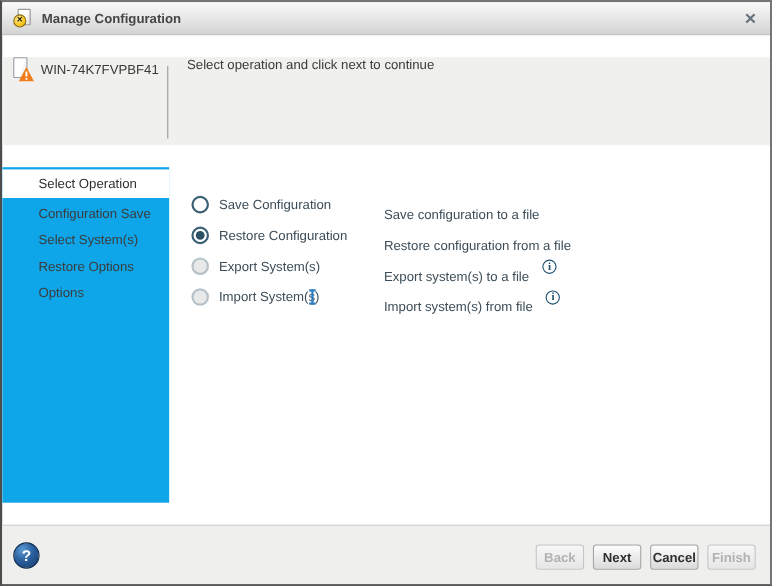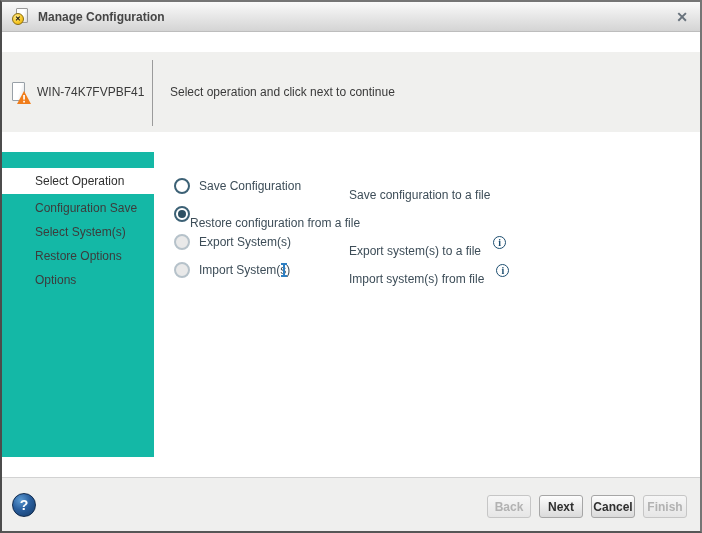--- a/index.html
+++ b/index.html
@@ -44,21 +44,21 @@
   }
   .window-title { font-size: 12px; font-weight: bold; color: #454545; }
   .close-x {
     margin-left: auto; color: #68727c; font-size: 14px; font-weight: bold;
     cursor: default; line-height: 1;
   }
   
   .header {
     height: 80px; flex: 0 0 80px;
     background: #f0f0ee;
-    display: flex; align-items: center;
+    display: flex; align-items: flex-start;
     position: relative;
   }
   .host-section {
     width: 150px; flex: 0 0 150px;
     display: flex; align-items: center;
     padding-left: 10px;
   }
   .host-icon { width: 18px; height: 21px; position: relative; margin-right: 7px; flex: 0 0 18px; }
   .host-icon .doc {
     position: absolute; left: 0; top: 0; width: 13px; height: 19px;
@@ -73,22 +73,22 @@
     width: 1px; background: #9b9b9b;
   }
   .instruction {
     flex: 1; display: flex; align-items: center;
     padding-left: 18px; font-size: 12px; color: #3a3a3a;
   }
   
   .body { flex: 1; display: flex; min-height: 0; }
   .sidebar {
     width: 152px; flex: 0 0 152px;
-    background: #14b8a6;
-    padding-top: 16px;
+    background: #0ea5e9;
+    padding-top: 2px;
   }
   .step {
     height: 24px; line-height: 24px;
     padding-left: 33px;
     font-size: 12px; color: #3c3c3c;
     white-space: nowrap;
   }
   .step.active {
     background: #ffffff; height: 26px; line-height: 26px;
     margin-bottom: 2px; color: #2f2f2f;
@@ -203,20 +203,21 @@
     <div class="content">
 
       <div class="opt-row">
         <span class="radio"></span>
         <span class="opt-label">Save Configuration</span>
         <span class="opt-desc">Save configuration to a file</span>
       </div>
 
       <div class="opt-row">
         <span class="radio checked"></span>
+        <span class="opt-label">Restore Configuration</span>
         <span class="opt-desc">Restore configuration from a file</span>
       </div>
 
       <div class="opt-row">
         <span class="radio muted"></span>
         <span class="opt-label">Export System(s)</span>
         <span class="opt-desc">Export system(s) to a file</span>
         <span class="info-icon">i</span>
       </div>
 

